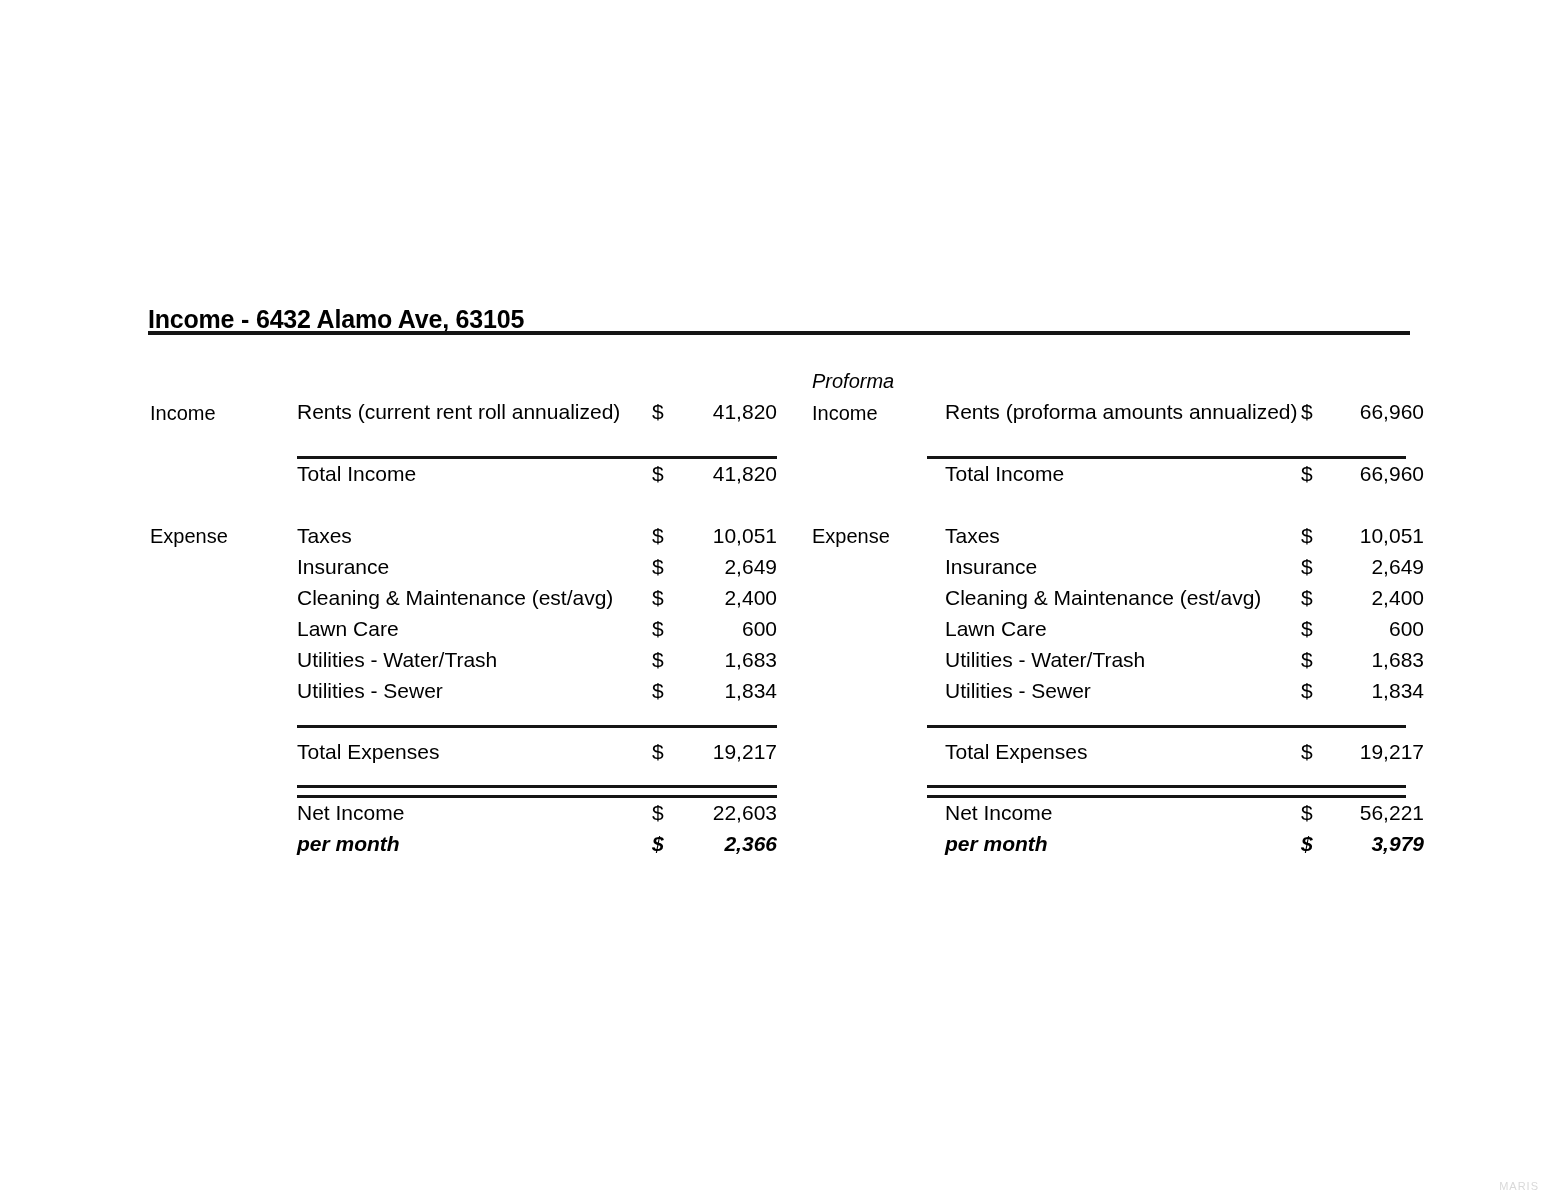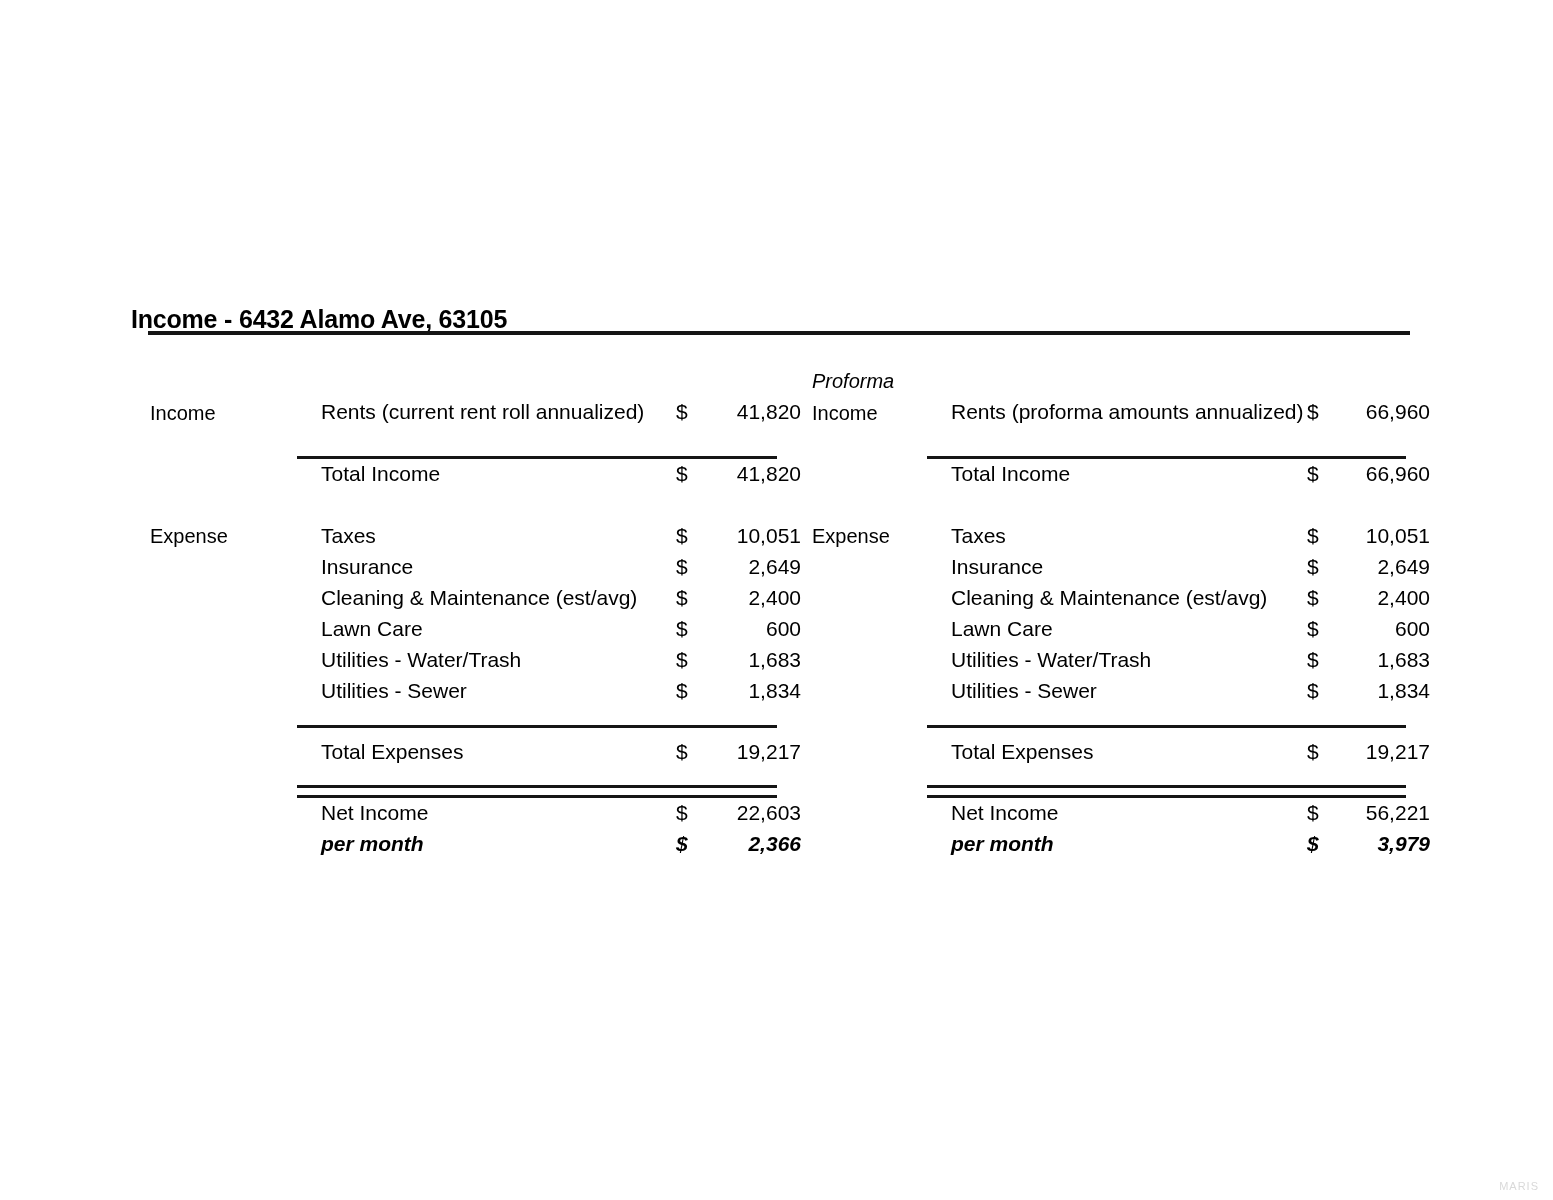--- a/index.html
+++ b/index.html
@@ -13,21 +13,21 @@
     position: relative;
     overflow: hidden;
     font-family: "Liberation Sans", sans-serif;
     color: #000000;
     -webkit-font-smoothing: antialiased;
   }
 
   
   #doc-title {
     position: absolute;
-    left: 131px;
+    left: 148px;
     top: 306px;
     width: 1262px;
     font-size: 25px;
     font-weight: bold;
     letter-spacing: -0.2px;
     line-height: 26px;
     white-space: nowrap;
   }
   #title-rule {
     position: absolute;
@@ -65,24 +65,23 @@
   .sec-label.italic {
     font-style: italic;
   }
 
   
   .row {
     position: absolute;
     height: 31px;
     line-height: 31px;
     white-space: nowrap;
-    margin-left: 24px;
   }
   #panel-current .row { left: 147px; width: 480px; }
-  #panel-proforma .row { left: 115px; width: 479px; }
+  #panel-proforma .row { left: 133px; width: 479px; }
 
   .row .label {
     position: absolute;
     left: 0;
     top: 0;
     font-size: 21px;
     line-height: 31px;
     white-space: nowrap;
   }
   .row .cur {

